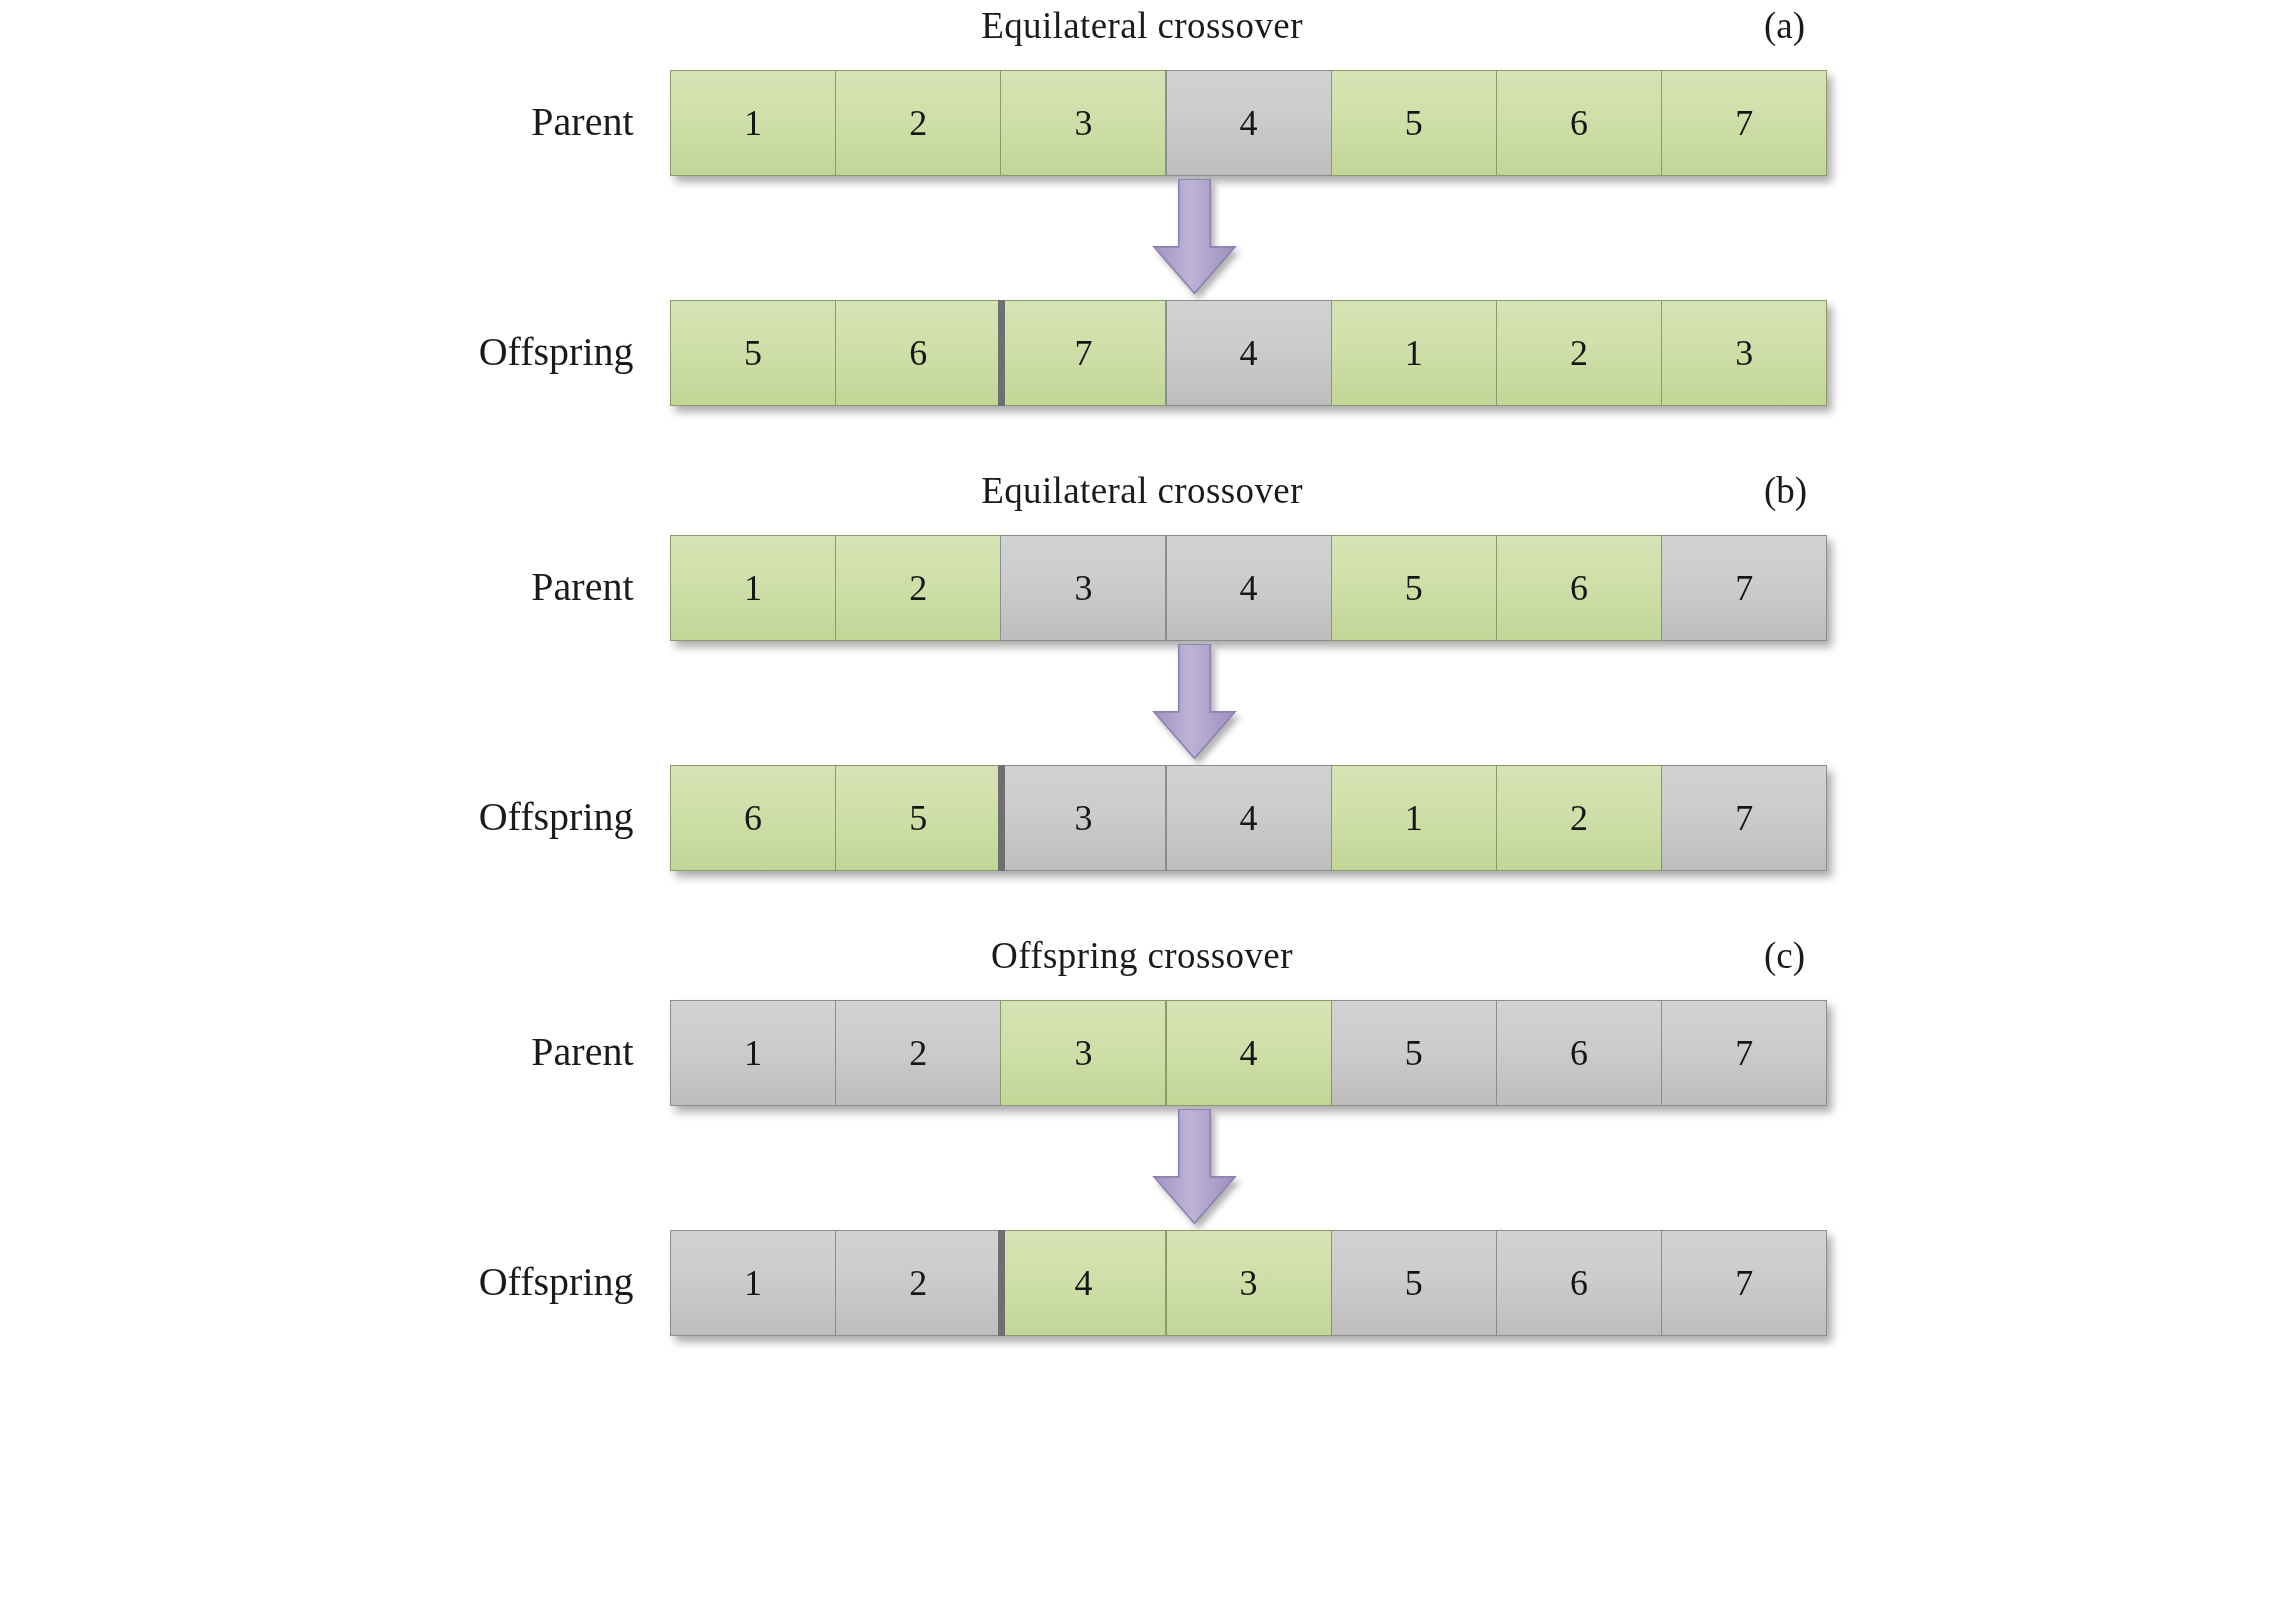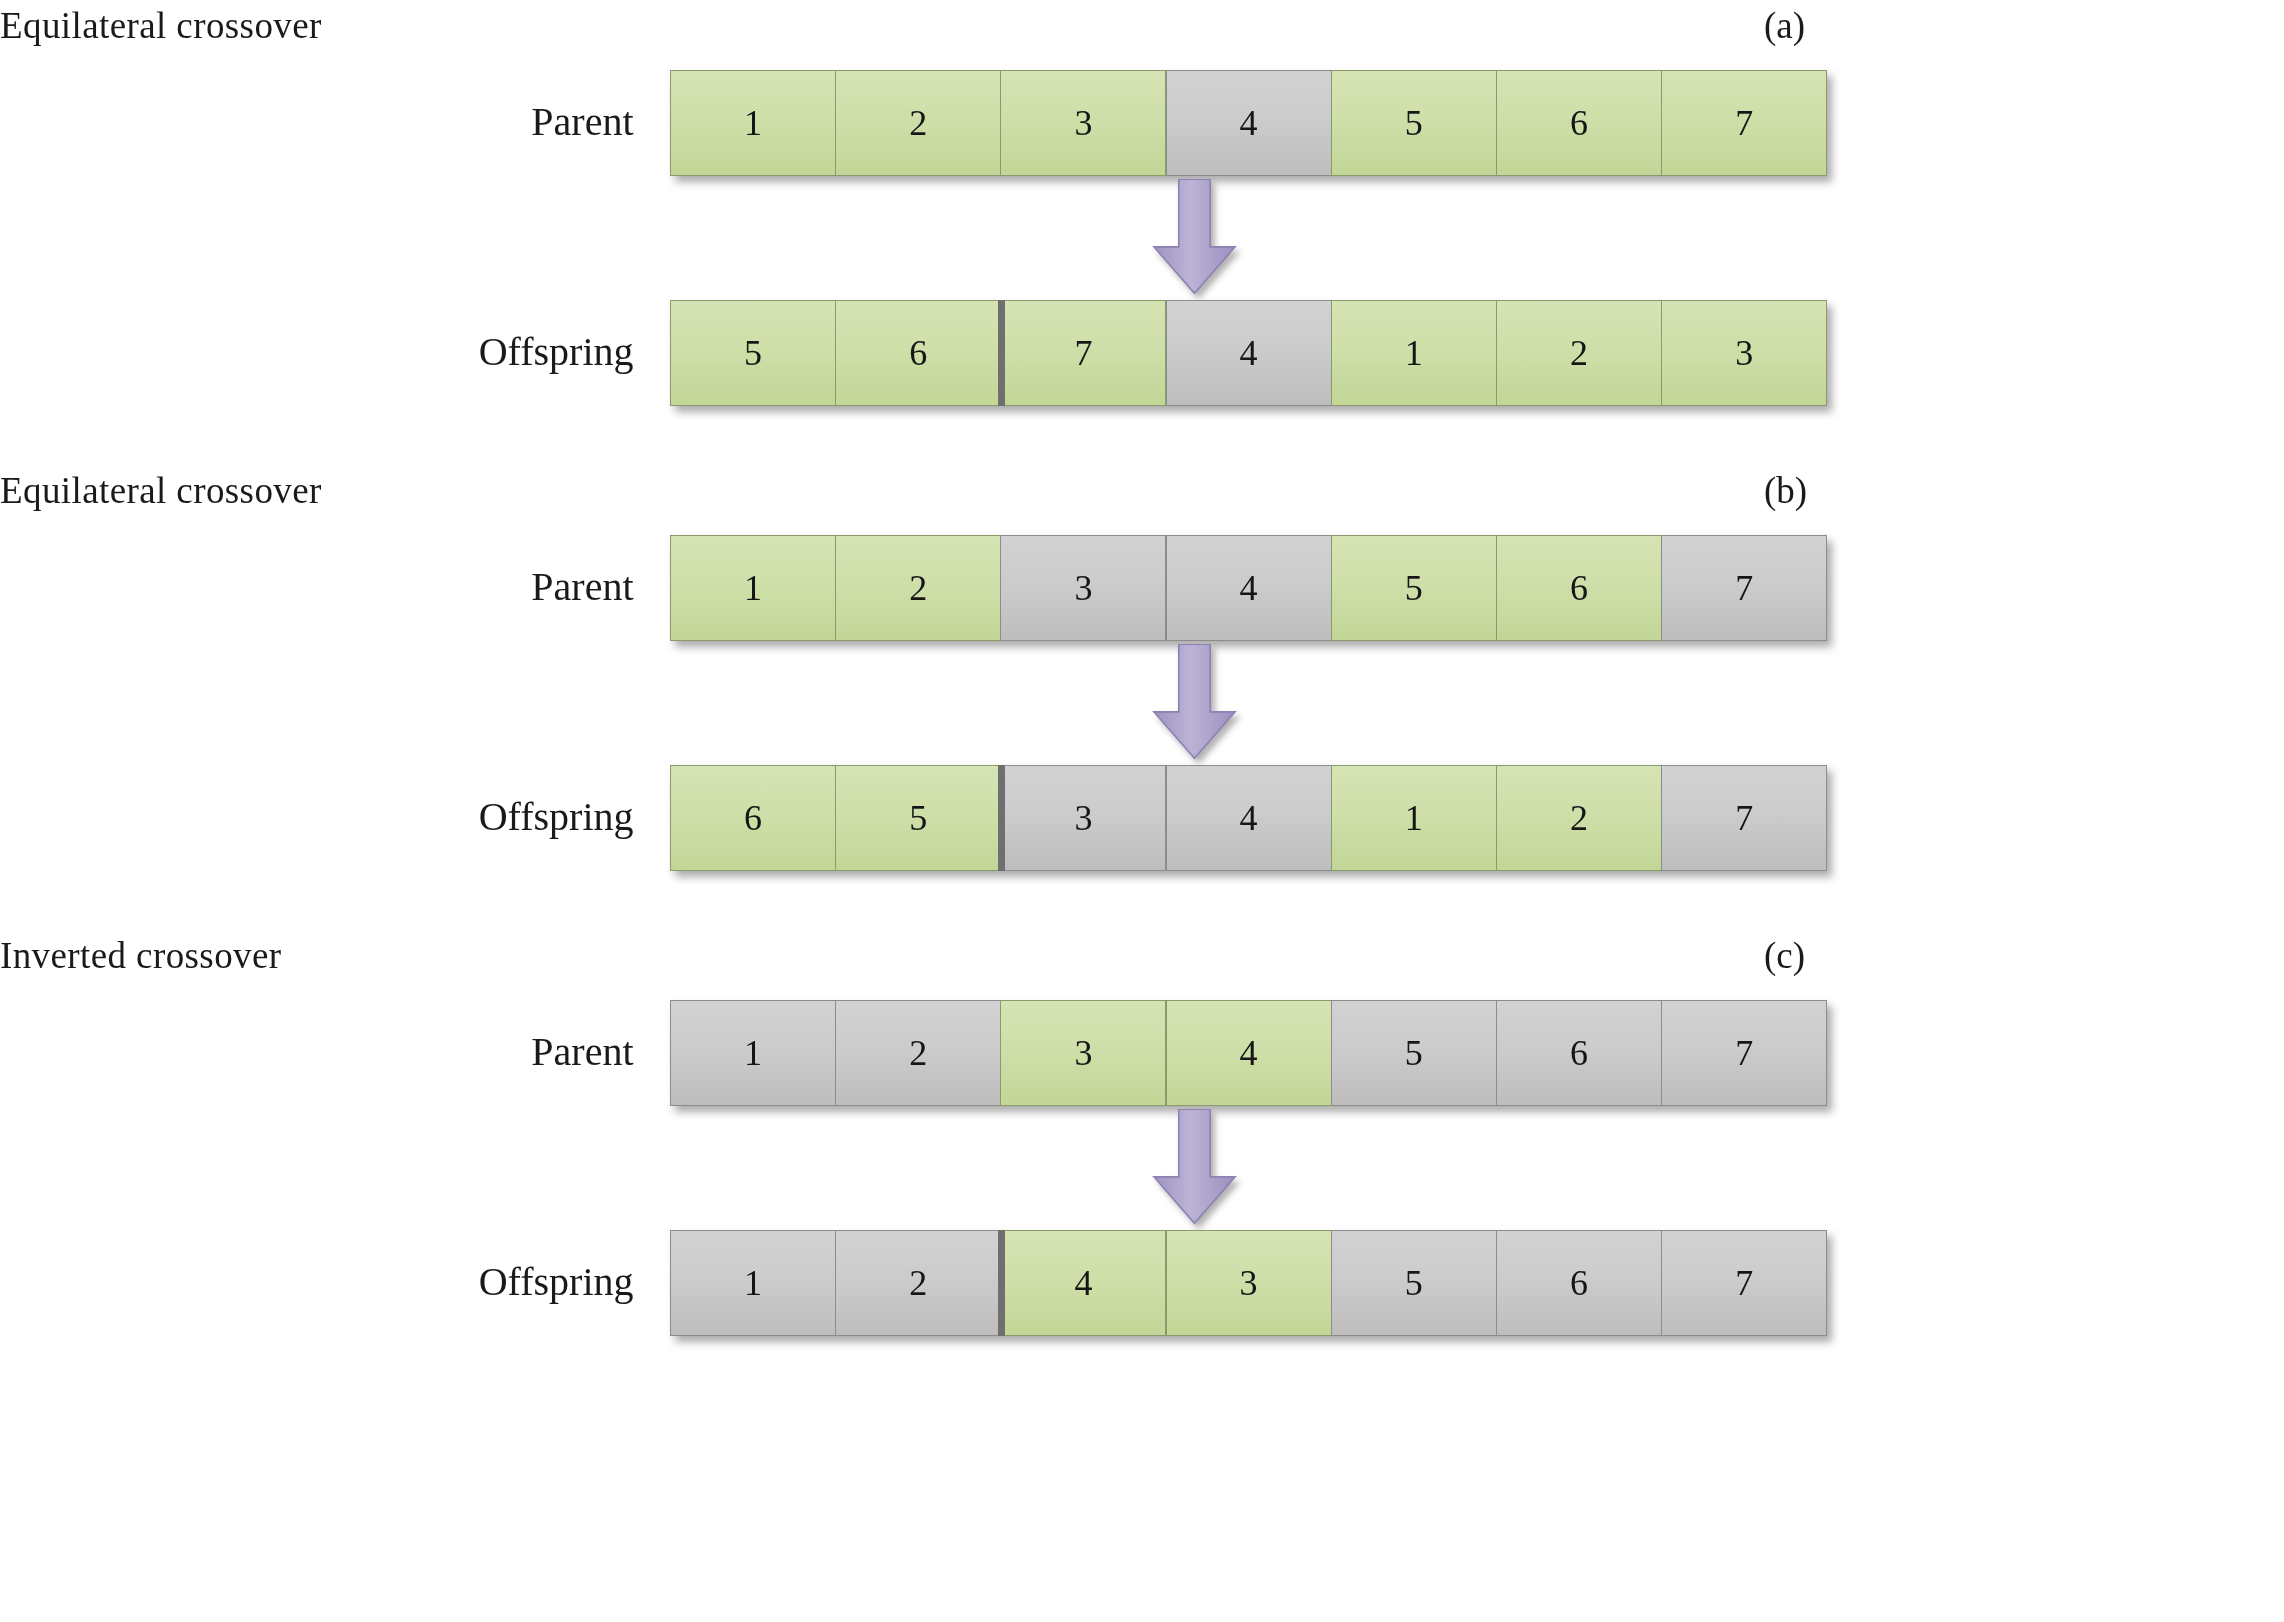--- a/index.html
+++ b/index.html
@@ -28,20 +28,21 @@
 
   
   .panel-head {
     position: relative;
     height: 60px;
   }
   .panel-title {
     position: absolute;
     left: 0;
     right: 0;
+    text-align: center;
     font-size: 37px;
     line-height: 51px;
     letter-spacing: 0.4px;
   }
   .panel-tag-pos {
     position: absolute;
     left: 1764px;
     top: 0;
     font-size: 37px;
     line-height: 51px;
@@ -215,21 +216,21 @@
         <div class="cell green">2</div>
         <div class="cell grey">7</div>
       </div>
     </div>
   </div>
 
   <div class="spacer-md"></div>
 
   <div class="panel">
     <div class="panel-head">
-      <div class="panel-title">Inverted crossover</div>
+      <div class="panel-title">Offspring crossover</div>
       <div class="panel-tag-pos">(c)</div>
     </div>
 
     <div class="row">
       <div class="row-label">Parent</div>
       <div class="chrom">
         <div class="cell grey">1</div>
         <div class="cell grey">2</div>
         <div class="cell green">3</div>
         <div class="cell green">4</div>

